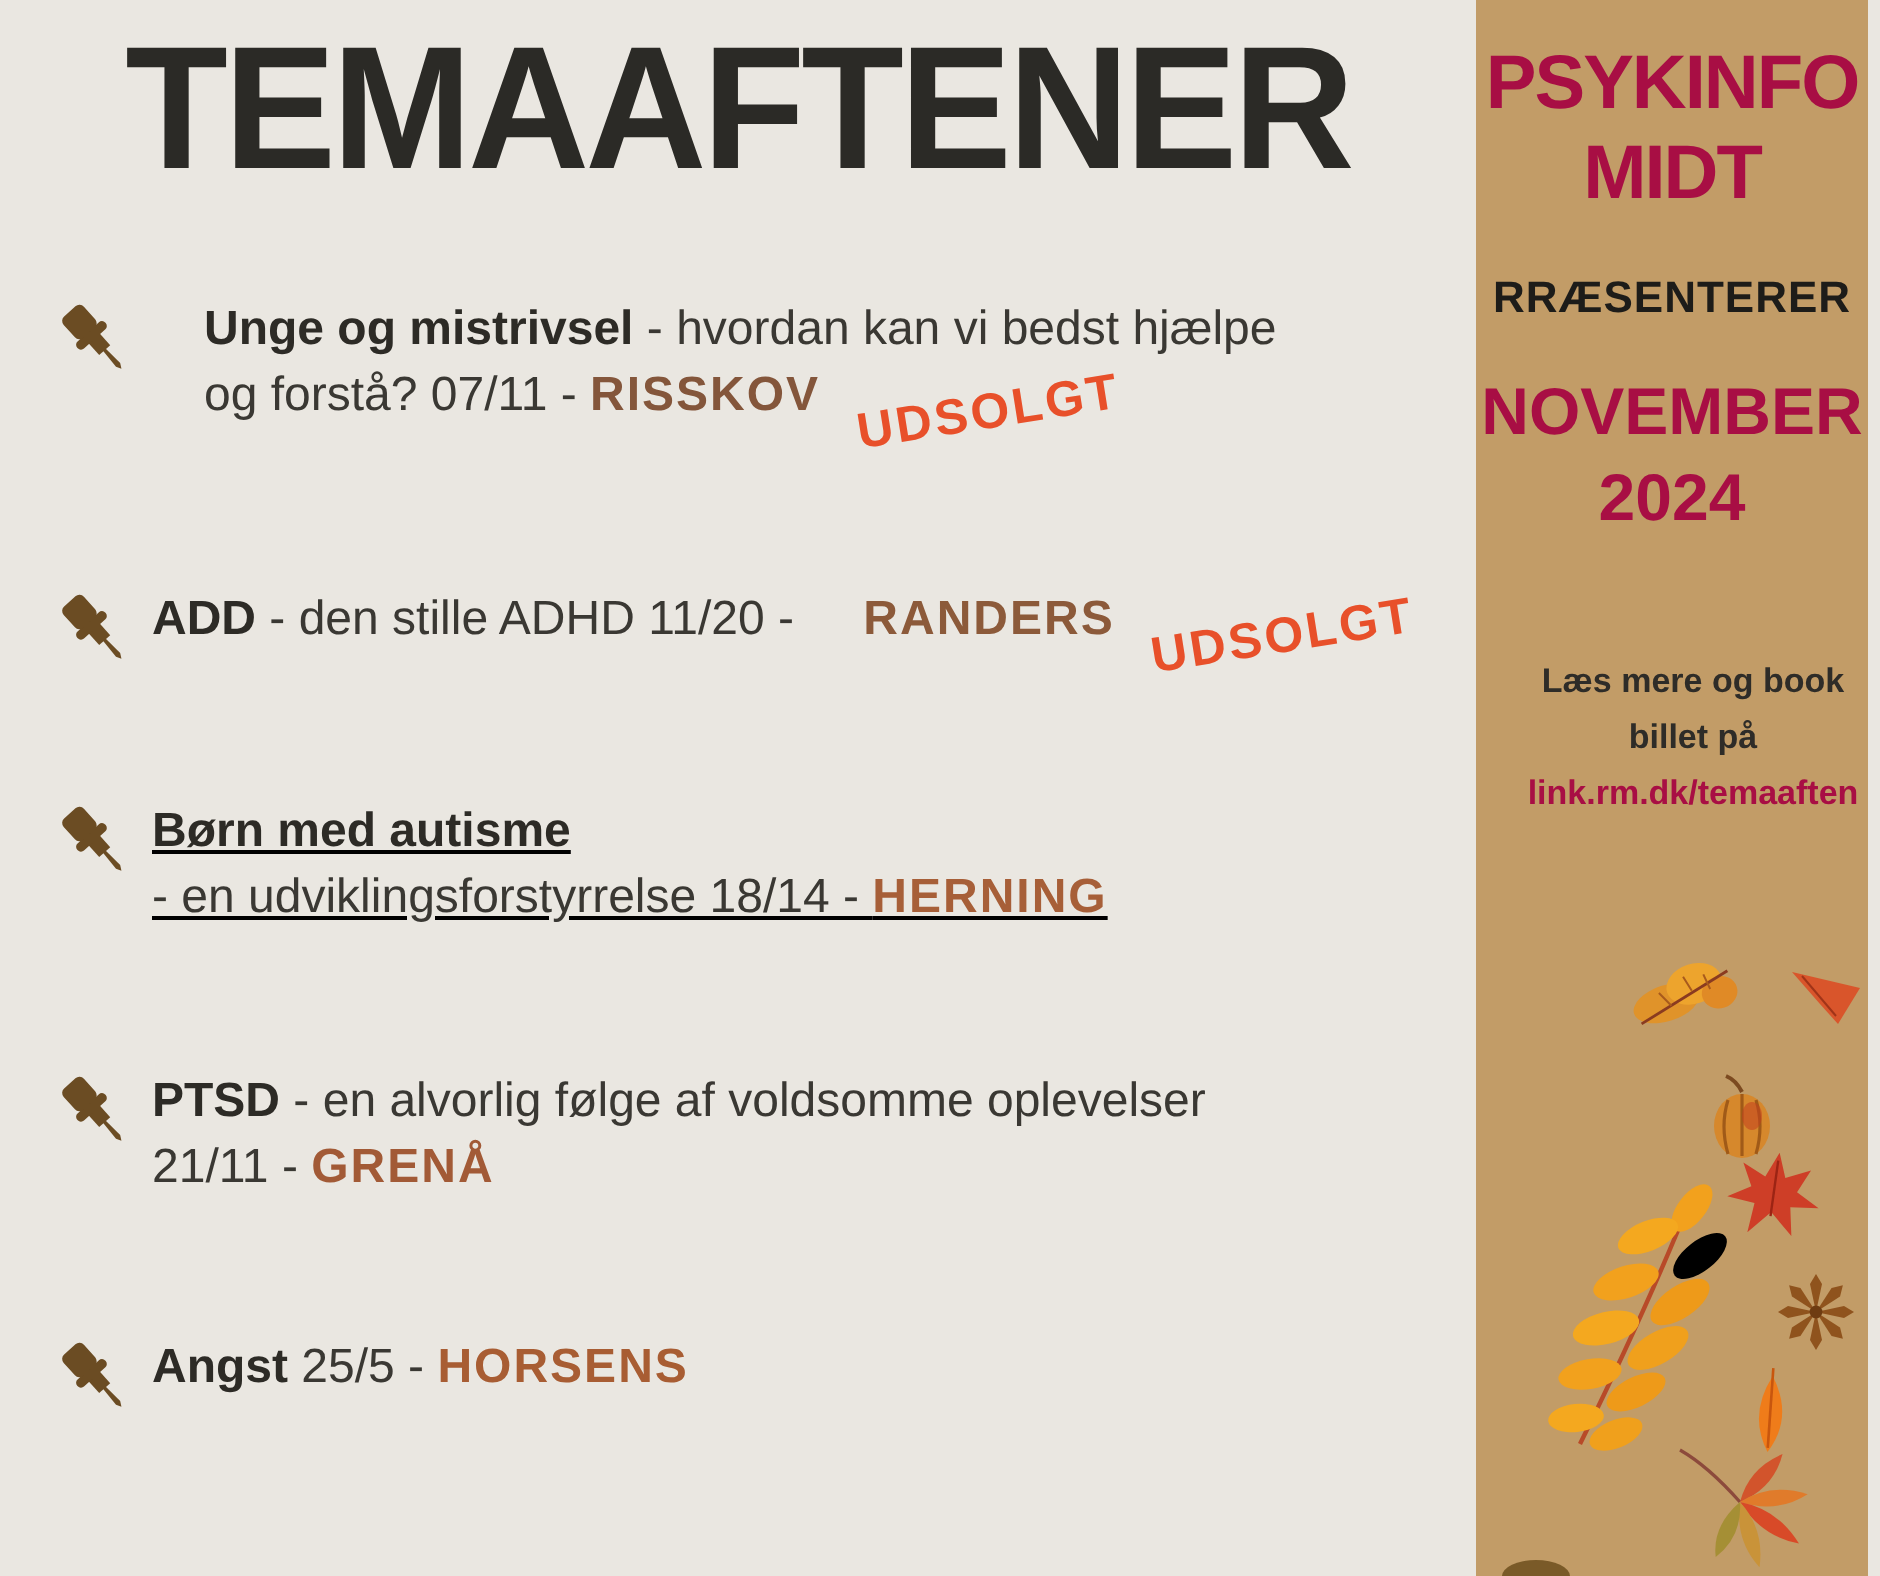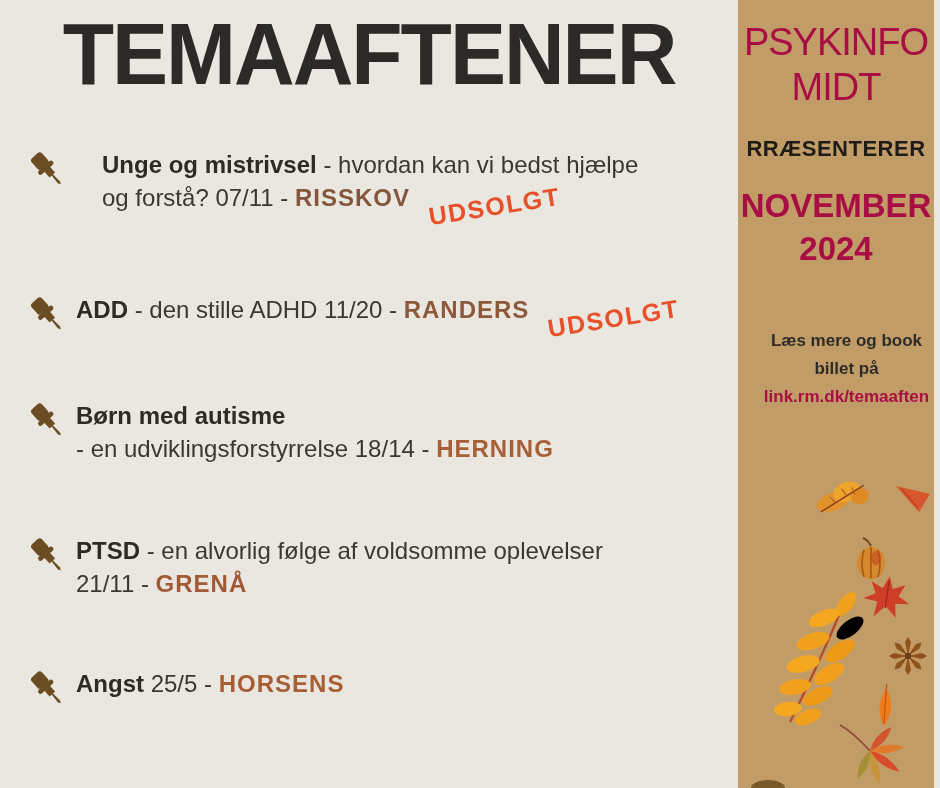--- a/index.html
+++ b/index.html
@@ -15,31 +15,31 @@
   .main{position:absolute;left:0;top:0;width:794px;height:788px;padding-left:46px;}
   .title{position:absolute;top:6px;left:0;width:738px;text-align:center;
          font-size:84px;font-weight:800;letter-spacing:-2px;color:var(--title);
          transform:scaleY(1.04);}
   .event{position:absolute;left:26px;right:6px;display:flex;gap:10px;}
   .pin{width:40px;height:44px;flex:none;color:var(--pin);margin-top:-2px;}
   .pin svg{width:40px;height:44px;display:block;}
   .lines{font-size:24px;line-height:33px;color:var(--text);}
   .ev-name{font-weight:700;color:var(--name);}
   .city{font-weight:700;letter-spacing:1px;}
-  .c1{color:var(--city1);} .c2{color:var(--city2);} .c3{color:var(--city3);}
+  .c1{color:var(--city1);} .c2{color:var(--city2);margin-left:28px;} .c3{color:var(--city3);}
   .c4{color:var(--city4);} .c5{color:var(--city5);}
   .udsolgt{display:inline-block;font-weight:800;font-size:25px;letter-spacing:1.5px;
            color:var(--udsolgt);transform:translate(18px,9px) rotate(-9deg);}
-  .ev1{top:148px;gap:36px;} .ev2{top:293px;} .ev3{top:399px;} .ev4{top:534px;} .ev5{top:667px;}
+  .ev1{top:148px;gap:36px;} .ev2{top:293px;} .ev3{top:399px;text-decoration:underline;} .ev4{top:534px;} .ev5{top:667px;}
 
   
   .sidebar{position:absolute;left:738px;top:0;width:202px;height:788px;background:var(--sidebarBg);}
   .edge-strip{position:absolute;right:0;top:0;width:6px;height:788px;background:var(--pageBg);}
   .sb-block{position:absolute;left:0;width:196px;text-align:center;}
-  .brand{top:20px;font-size:38px;line-height:45px;font-weight:400;letter-spacing:-1px;color:var(--crimson);}
+  .brand{top:20px;font-size:38px;line-height:45px;font-weight:700;letter-spacing:-1px;color:var(--crimson);}
   .presents{top:136px;font-size:22px;font-weight:600;letter-spacing:.5px;color:#1d1c19;}
   .month{top:184px;font-size:33px;line-height:43px;font-weight:800;color:var(--crimson);}
   .booking{top:327px;font-size:17px;line-height:28px;font-weight:600;color:#2e2c28;padding-left:21px;}
   .booking .link{color:var(--crimson);font-weight:600;}
   .leaves{position:absolute;left:0;top:458px;width:197px;height:330px;}
 </style>
 </head>
 <body>
 
 <div class="poster">

